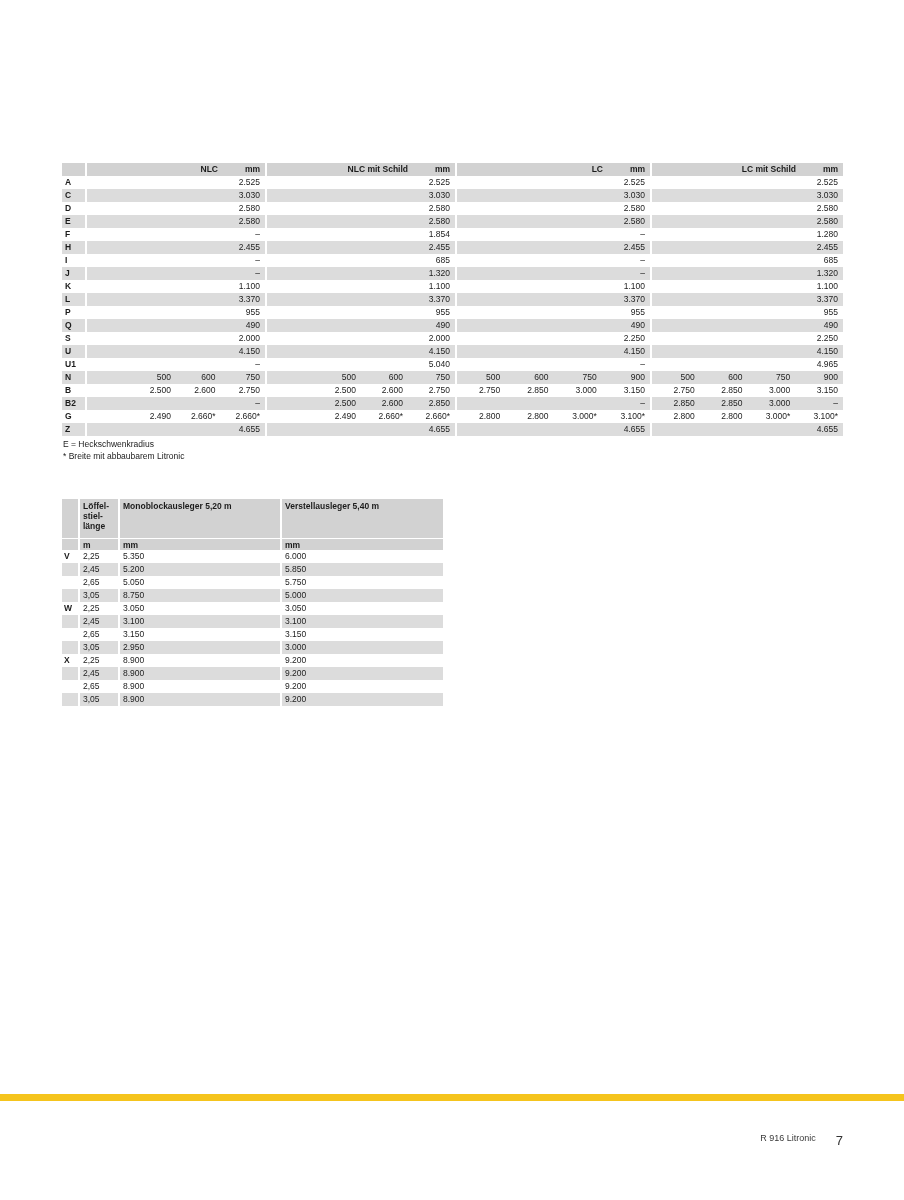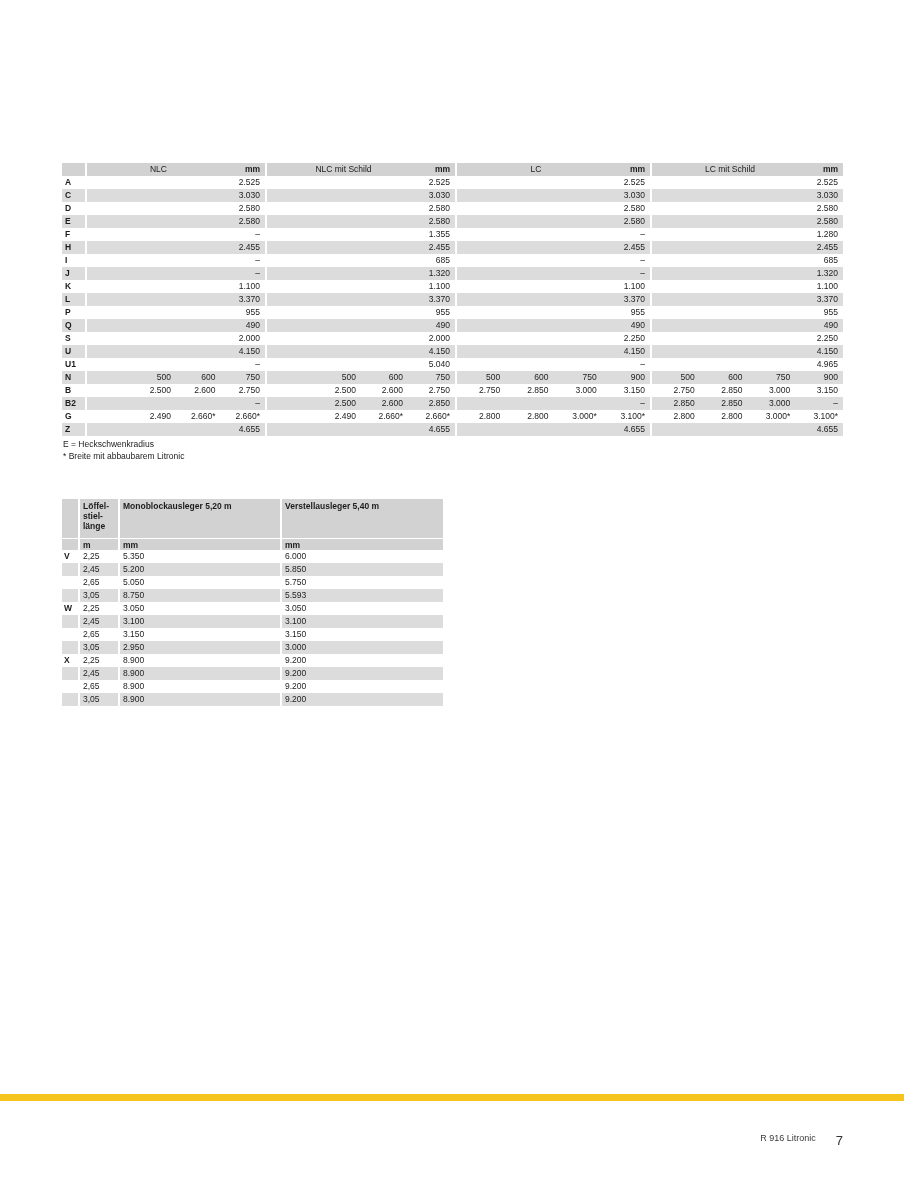--- a/index.html
+++ b/index.html
@@ -6,21 +6,21 @@
   .page{position:relative;width:904px;height:1200px;background:#ffffff;overflow:hidden;
         font-family:"Liberation Sans",sans-serif;color:#1c1c1c;}
 
   
   #t1{position:absolute;left:62px;top:163px;width:781px;font-size:8.5px;}
   .t1-row{display:flex;height:13px;line-height:13px;}
   .t1-letter{width:23px;padding-left:3px;box-sizing:border-box;font-weight:bold;}
   .t1-sec{display:flex;margin-left:2px;box-sizing:border-box;}
   .s0{width:178px}.s1{width:188px}.s2{width:193px}.s3{width:191px}
   .t1-cell{flex:1;text-align:right;padding-right:5px;box-sizing:border-box;overflow:hidden;}
-  .t1-hname{flex:1;text-align:center;padding-left:12px;font-weight:normal;}
+  .t1-hname{flex:1;text-align:right;padding-left:12px;font-weight:bold;}
   .t1-hunit{width:42px;text-align:right;padding-right:5px;font-weight:bold;}
   .bg-h{background:#d2d2d2;}
   .stripe .t1-letter,.stripe .t1-sec{background:#dcdcdc;}
 
   
   #fnotes{position:absolute;left:63px;top:438px;font-size:8.5px;line-height:12px;color:#222;}
 
   
   #t2{position:absolute;left:62px;top:499px;width:381px;font-size:8.5px;}
   .t2-row{display:flex;}
@@ -180,21 +180,21 @@
           <div class="t1-sec s0">
             <div class="t1-cell"></div>
             <div class="t1-cell"></div>
             <div class="t1-cell"></div>
             <div class="t1-cell">–</div>
           </div>
           <div class="t1-sec s1">
             <div class="t1-cell"></div>
             <div class="t1-cell"></div>
             <div class="t1-cell"></div>
-            <div class="t1-cell">1.355</div>
+            <div class="t1-cell">1.854</div>
           </div>
           <div class="t1-sec s2">
             <div class="t1-cell"></div>
             <div class="t1-cell"></div>
             <div class="t1-cell"></div>
             <div class="t1-cell">–</div>
           </div>
           <div class="t1-sec s3">
             <div class="t1-cell"></div>
             <div class="t1-cell"></div>
@@ -646,21 +646,21 @@
         <div class="t2-row t2-data">
           <div class="c0"></div>
           <div class="c1">2,65</div>
           <div class="c2">5.050</div>
           <div class="c3">5.750</div>
         </div>
         <div class="t2-row t2-data stripe">
           <div class="c0"></div>
           <div class="c1">3,05</div>
           <div class="c2">8.750</div>
-          <div class="c3">5.593</div>
+          <div class="c3">5.000</div>
         </div>
         <div class="t2-row t2-data">
           <div class="c0">W</div>
           <div class="c1">2,25</div>
           <div class="c2">3.050</div>
           <div class="c3">3.050</div>
         </div>
         <div class="t2-row t2-data stripe">
           <div class="c0"></div>
           <div class="c1">2,45</div>

